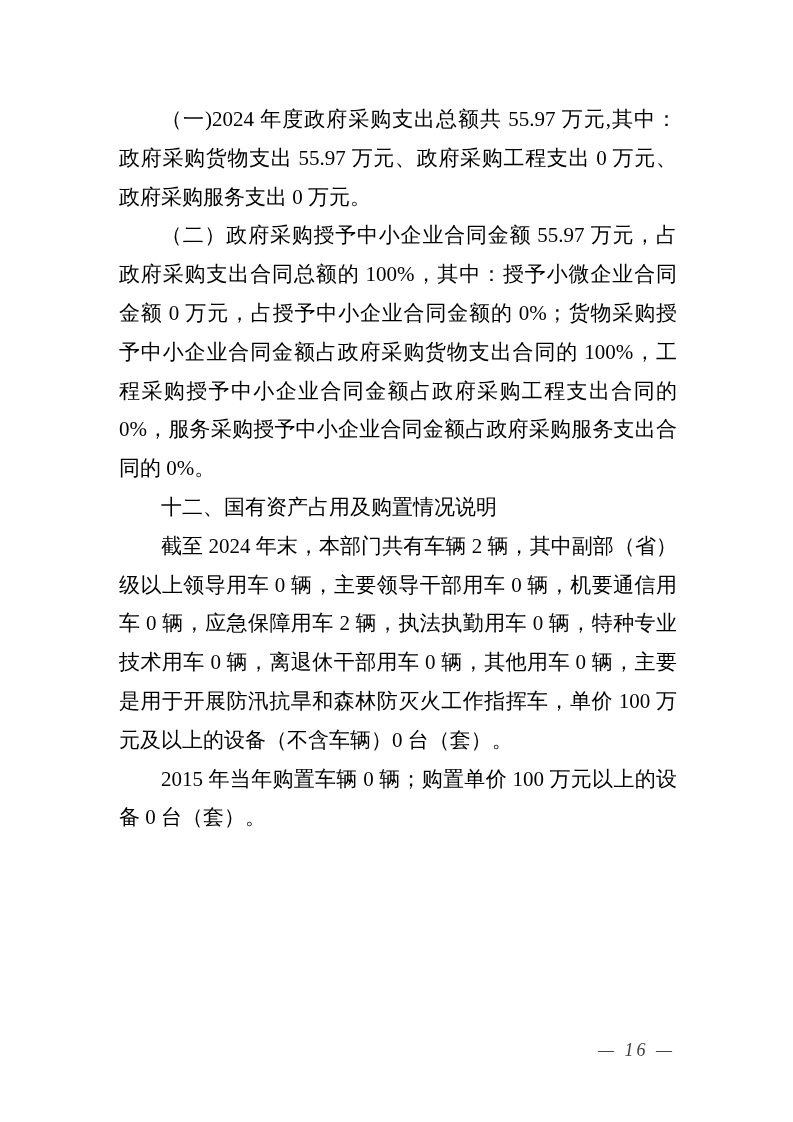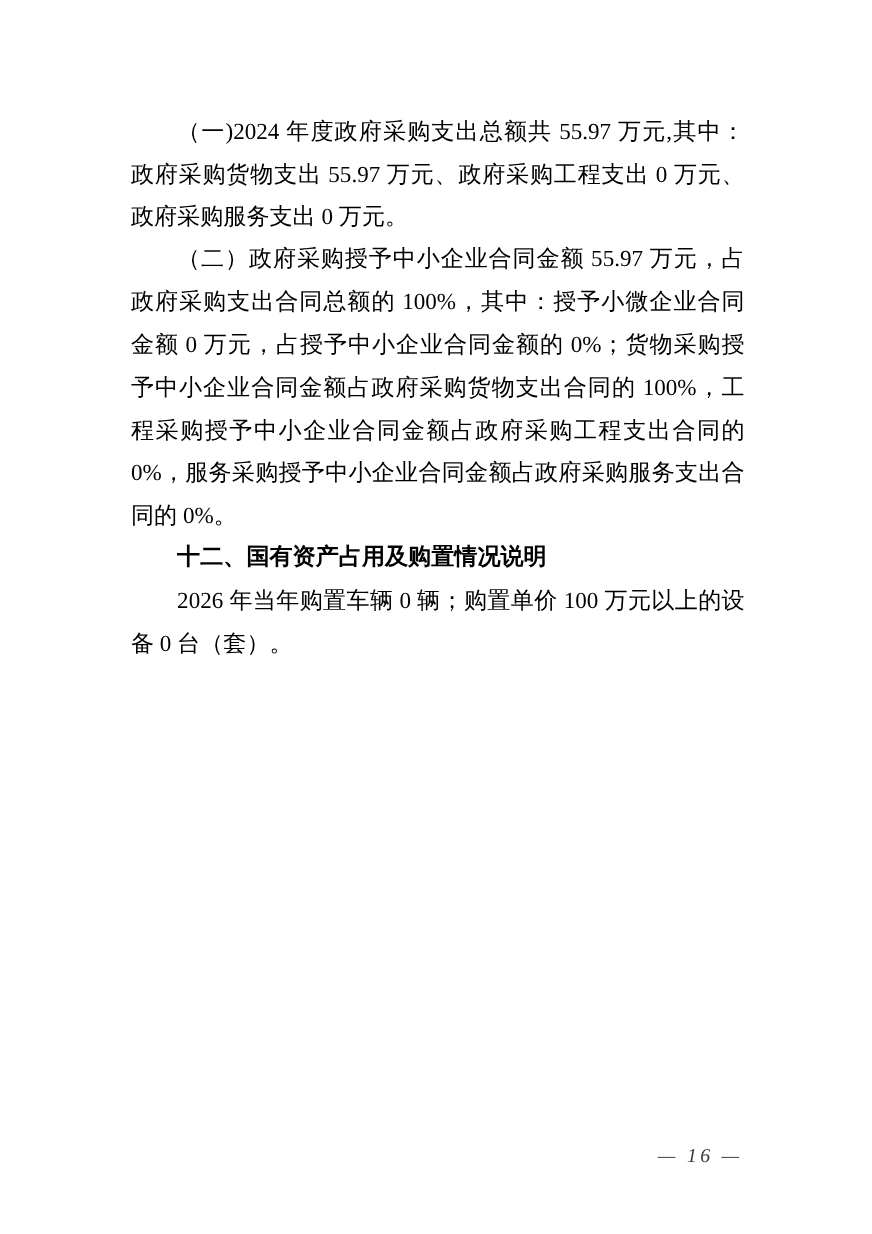--- a/index.html
+++ b/index.html
@@ -30,21 +30,21 @@
     margin: 0;
     padding: 0;
     text-indent: 2em;
   }
   .blk.body {
     font-family: "Liberation Serif", serif;
     font-weight: 400;
   }
   .blk.heading {
     font-family: "Liberation Sans", sans-serif;
-    font-weight: 700;
+    font-weight: 400;
     text-align: left;
   }
   .blk.subheading {
     font-family: "Liberation Serif", serif;
     font-weight: 400;
     letter-spacing: 2.5px;
     text-align: left;
   }
   .page-number {
     position: absolute;
@@ -59,16 +59,17 @@
   }
 </style>
 </head>
 <body>
 
 <div class="page">
   <div class="doc">
       <p class="blk body">（一)2024 年度政府采购支出总额共 55.97 万元,其中：政府采购货物支出 55.97 万元、政府采购工程支出 0 万元、政府采购服务支出 0 万元。</p>
       <p class="blk body">（二）政府采购授予中小企业合同金额 55.97 万元，占政府采购支出合同总额的 100%，其中：授予小微企业合同金额 0 万元，占授予中小企业合同金额的 0%；货物采购授予中小企业合同金额占政府采购货物支出合同的 100%，工程采购授予中小企业合同金额占政府采购工程支出合同的 0%，服务采购授予中小企业合同金额占政府采购服务支出合同的 0%。</p>
       <p class="blk heading">十二、国有资产占用及购置情况说明</p>
-      <p class="blk body">2026 年当年购置车辆 0 辆；购置单价 100 万元以上的设备 0 台（套）。</p>
+      <p class="blk body">截至 2024 年末，本部门共有车辆 2 辆，其中副部（省）级以上领导用车 0 辆，主要领导干部用车 0 辆，机要通信用车 0 辆，应急保障用车 2 辆，执法执勤用车 0 辆，特种专业技术用车 0 辆，离退休干部用车 0 辆，其他用车 0 辆，主要是用于开展防汛抗旱和森林防灭火工作指挥车，单价 100 万元及以上的设备（不含车辆）0 台（套）。</p>
+      <p class="blk body">2015 年当年购置车辆 0 辆；购置单价 100 万元以上的设备 0 台（套）。</p>
     </div>
   <div class="page-number">— 16 —</div>
 </div>
 
 </body></html>

